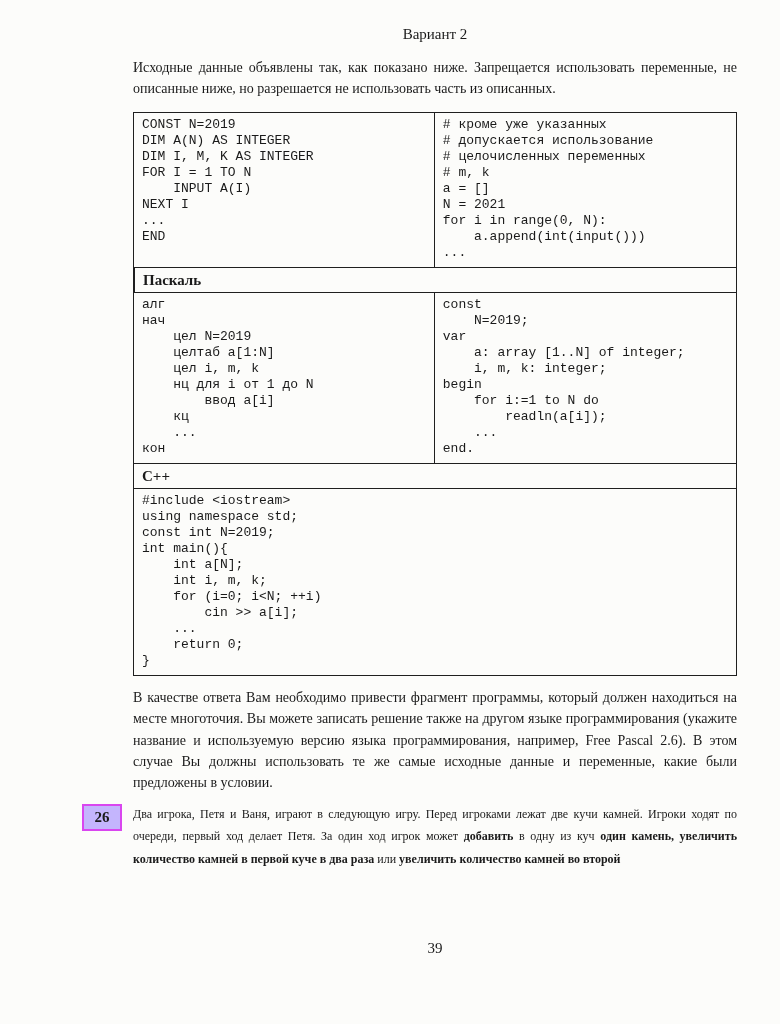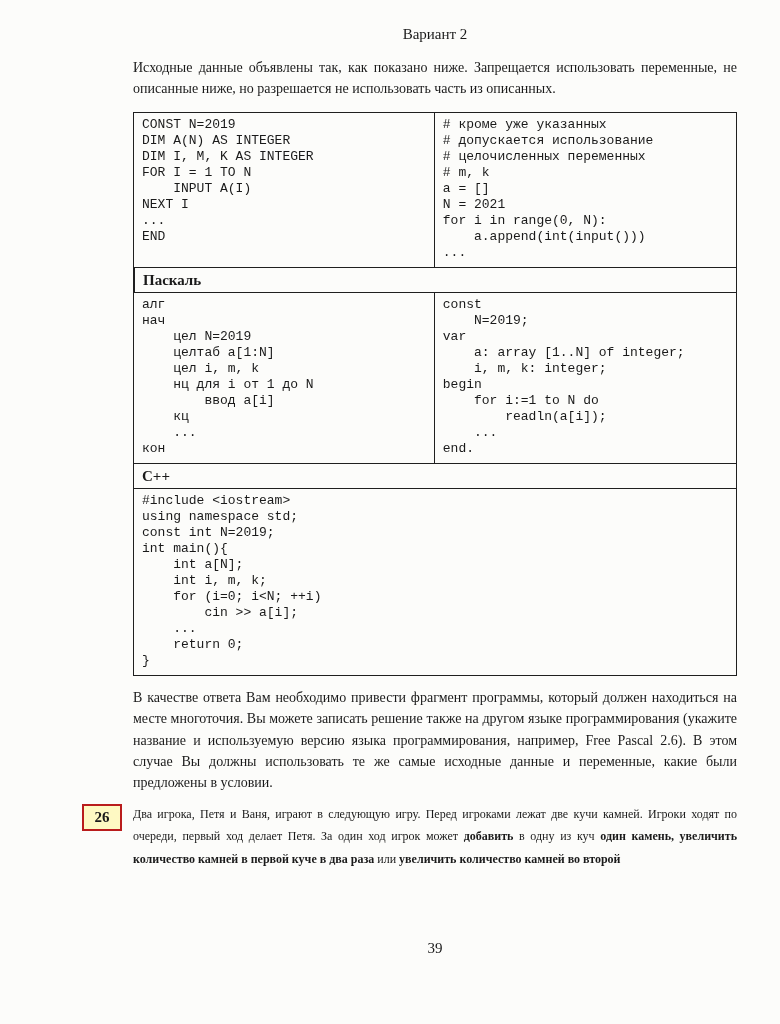--- a/index.html
+++ b/index.html
@@ -66,22 +66,22 @@
     font-size: 12px;
     line-height: 22.4px;
   }
   .task-text .seg-bold { font-weight: bold; }
   .task-num-box {
     position: absolute;
     left: -51px;
     top: 1px;
     width: 36px;
     height: 23px;
-    border: 2px solid #b91c1c;
-    background: #fef9c3;
+    border: 2px solid #d946ef;
+    background: #c4b5fd;
     font-weight: bold;
     font-size: 15px;
     line-height: 23px;
     text-align: center;
   }
   .page-number {
     position: absolute;
     left: 133px;
     top: 940px;
     width: 604px;

